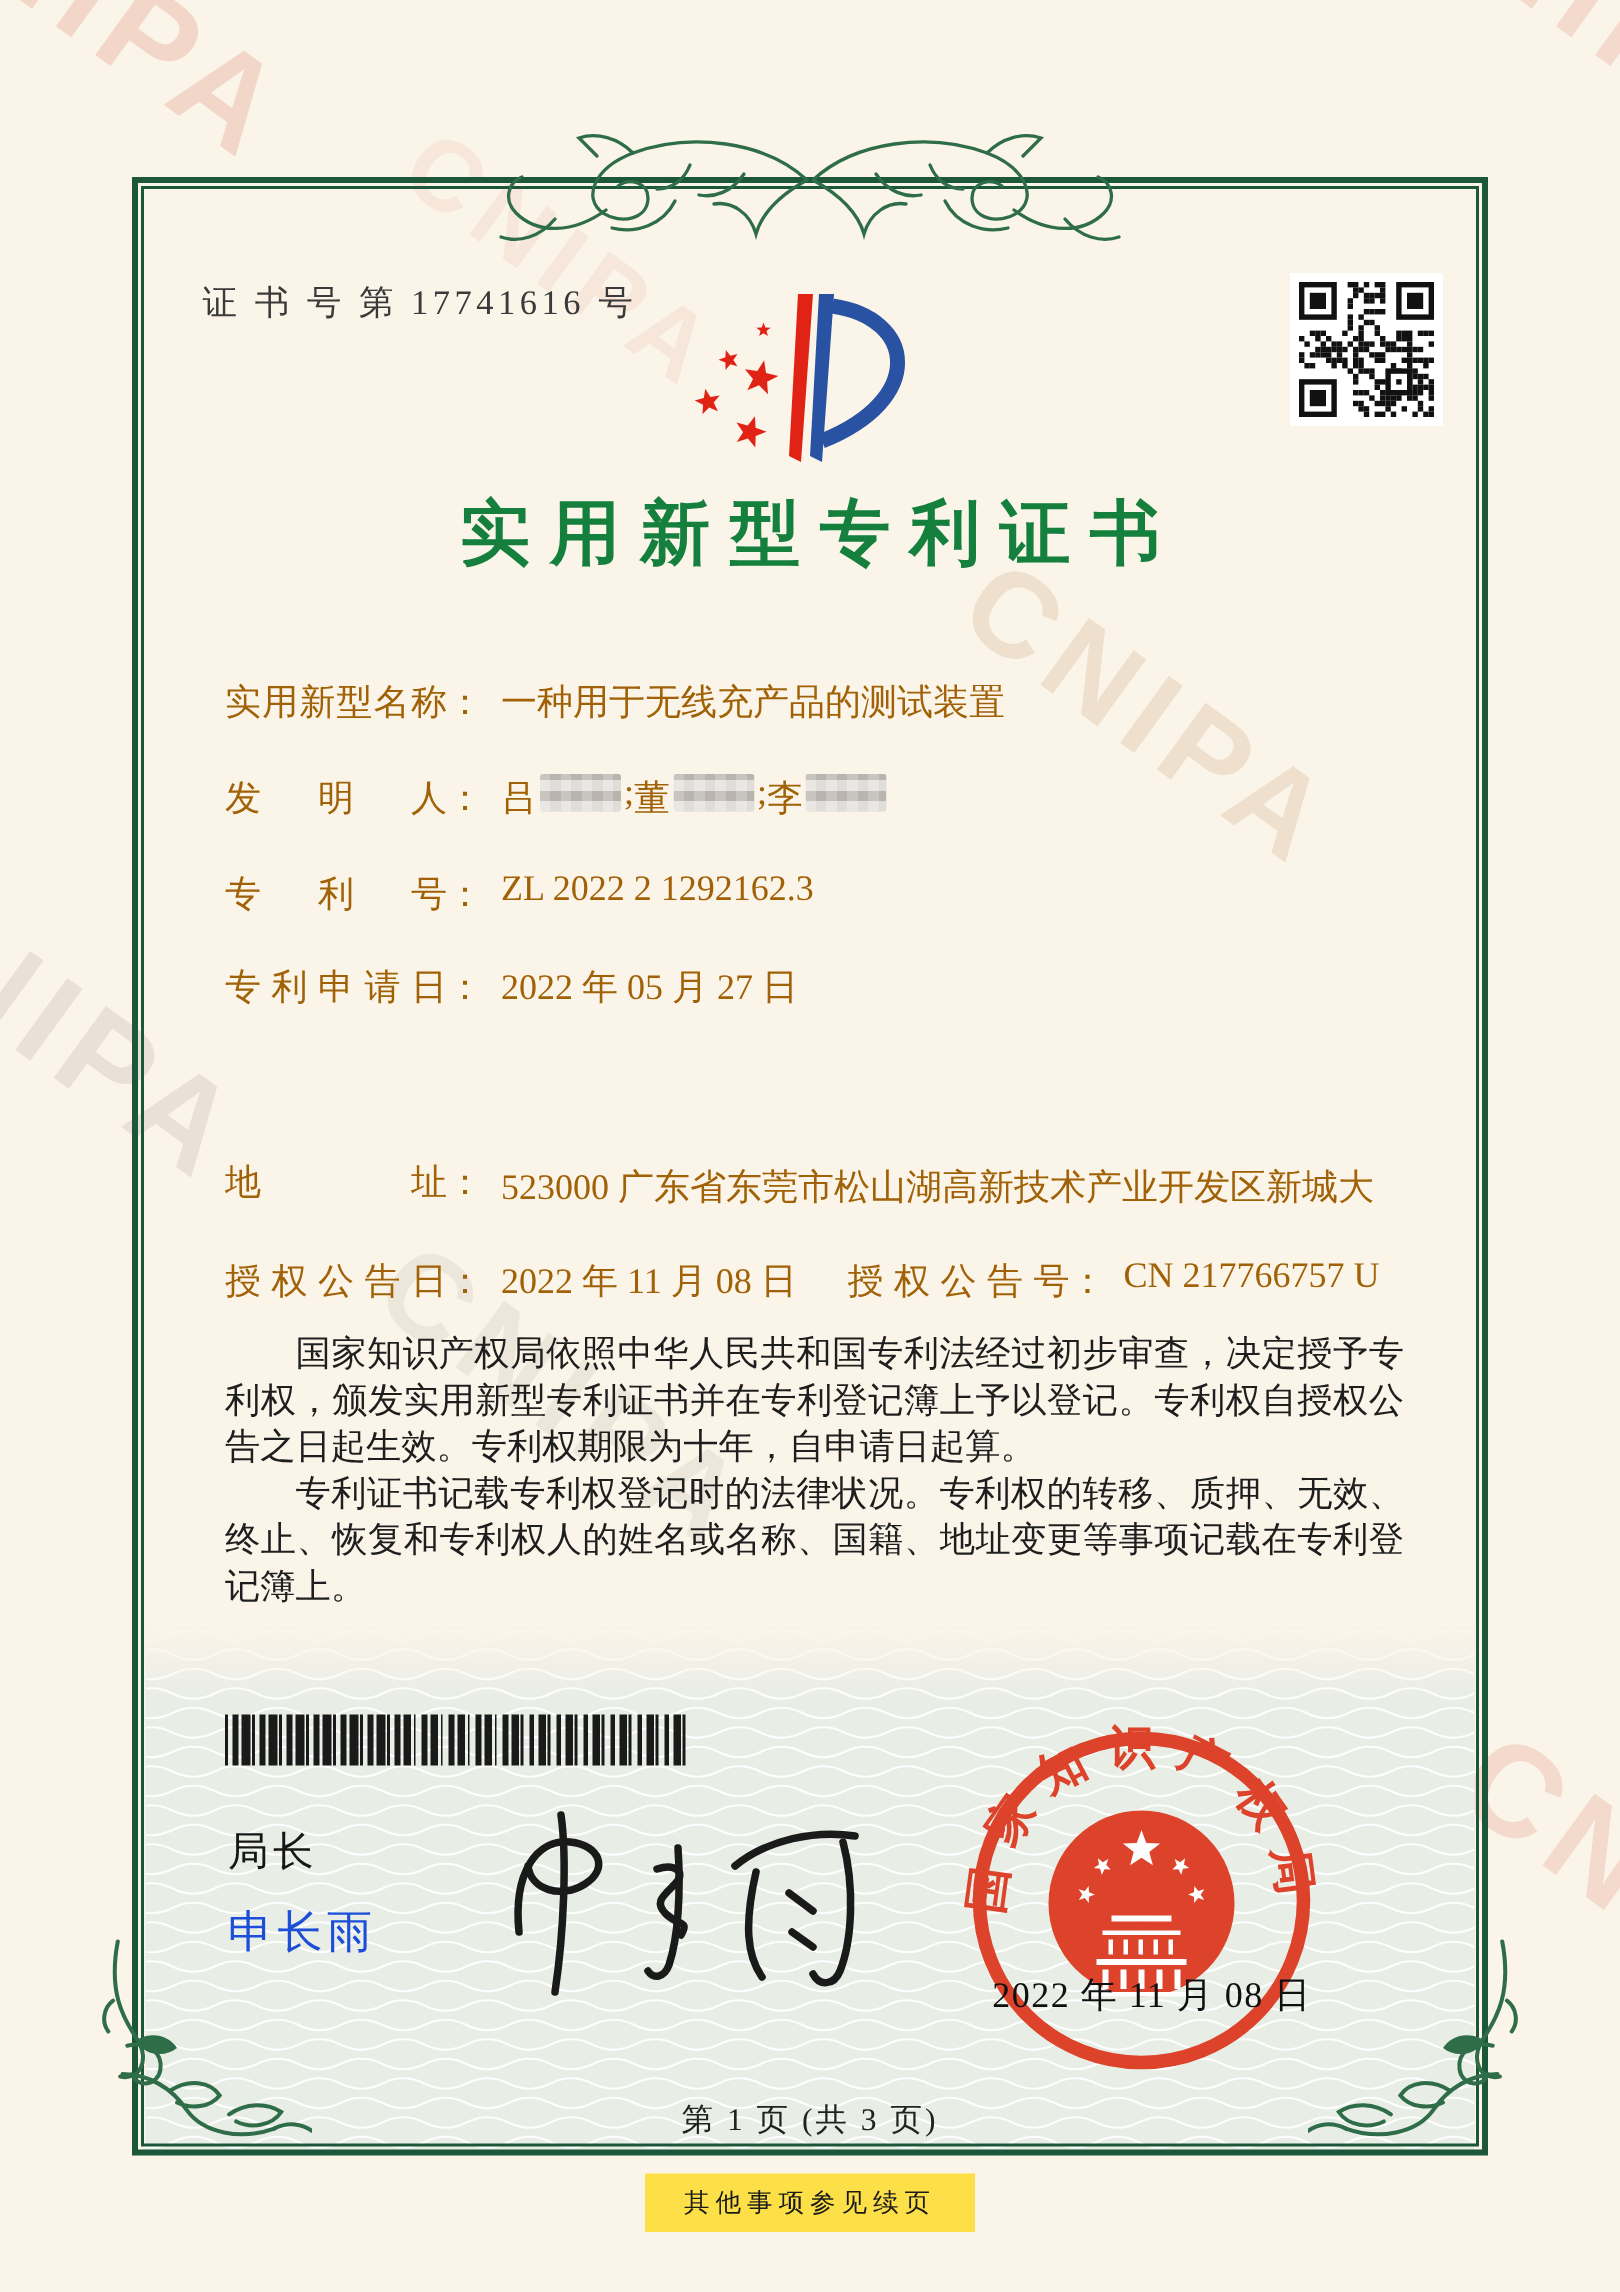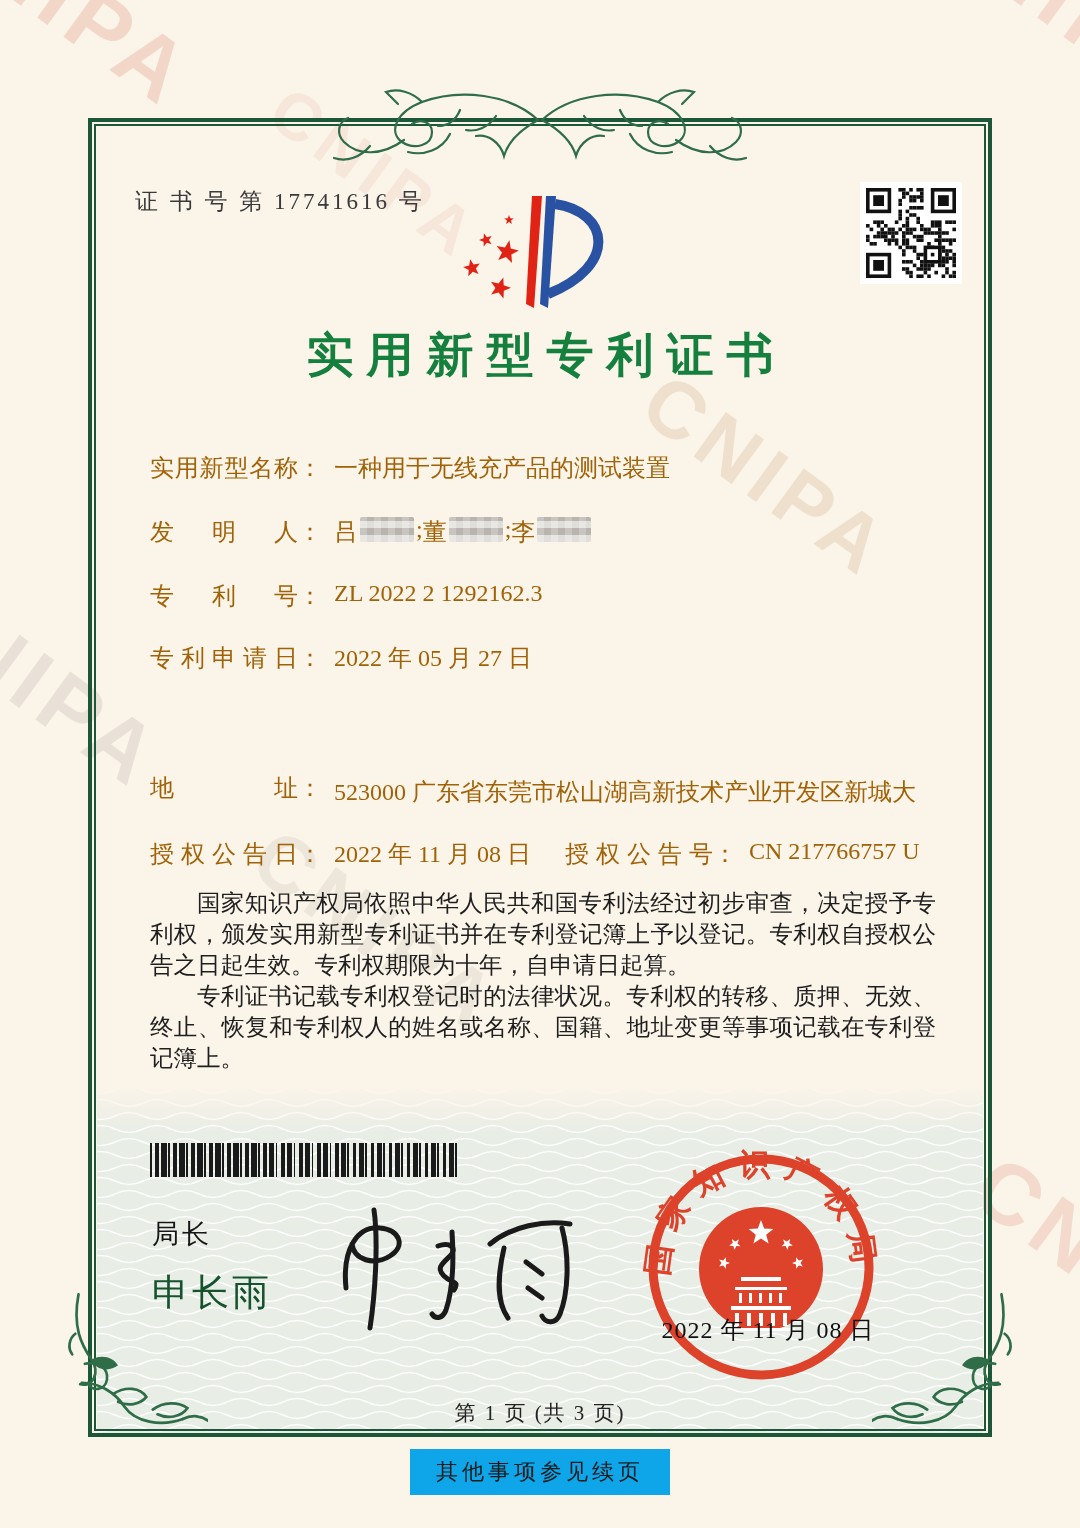--- a/index.html
+++ b/index.html
@@ -50,29 +50,29 @@
 
   
   .body-text{position:absolute;left:150px;top:888px;width:786px;font-size:23.5px;line-height:31px;
              text-align:justify;z-index:4;color:#1e1e1e;}
   .body-text p{margin:0;text-indent:2em;}
 
   
   .barcode{position:absolute;left:150px;top:1143px;width:312px;height:34px;display:flex;z-index:4;}
   .barcode div{height:100%;}
   .director-label{position:absolute;left:152px;top:1216px;font-size:27px;letter-spacing:3px;color:#161616;z-index:4;}
-  .director-name{position:absolute;left:152px;top:1268px;font-size:37px;letter-spacing:3px;color:#14532d;z-index:4;}
+  .director-name{position:absolute;left:152px;top:1268px;font-size:30px;letter-spacing:3px;color:#1d4ed8;z-index:4;}
   .signature{position:absolute;left:318px;top:1188px;z-index:5;}
   .seal{position:absolute;left:611px;top:1117px;z-index:5;opacity:.95;}
   .seal-date{position:absolute;left:648px;top:1314px;width:240px;text-align:center;font-size:24px;
              color:#101010;letter-spacing:1px;z-index:6;}
   .page-info{position:absolute;left:0;top:1399px;width:100%;text-align:center;font-size:21px;
              letter-spacing:2px;color:#222;z-index:4;}
-  .cont-note{position:absolute;left:50%;top:1449px;transform:translateX(-50%);background:#0ea5e9;
-             padding:8px 26px;font-size:22px;letter-spacing:4px;color:#1a1a1a;z-index:4;white-space:nowrap;}
+  .cont-note{position:absolute;left:50%;top:1449px;transform:translateX(-50%);background:#fde047;
+             padding:8px 26px;font-size:17px;letter-spacing:4px;color:#1a1a1a;z-index:4;white-space:nowrap;}
 </style>
 </head>
 <body>
 
 <div class="page">
 
   <span class="wm wm1">CNIPA</span>
   <span class="wm wm2">CNIPA</span>
   <span class="wm wm3">CNIPA</span>
   <span class="wm wm4">CNIPA</span>

